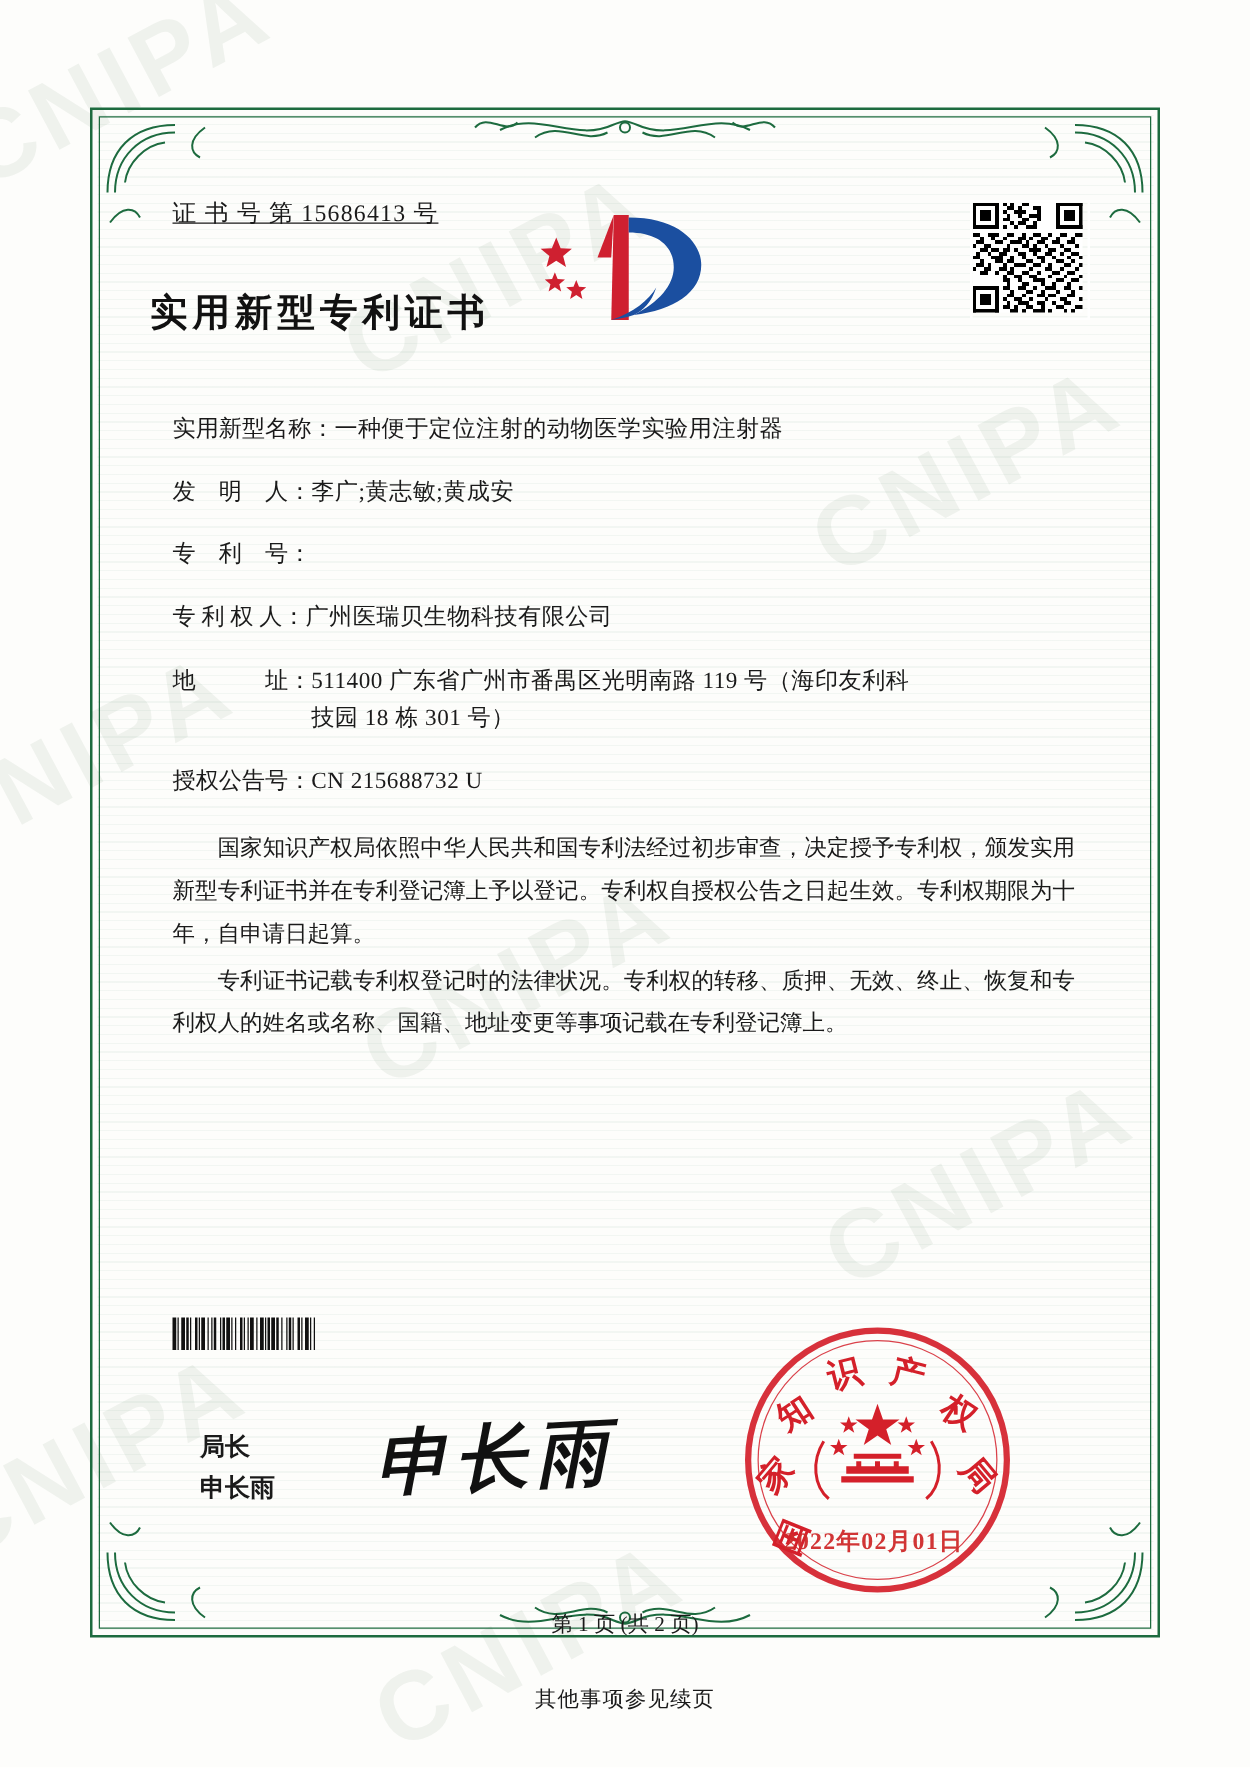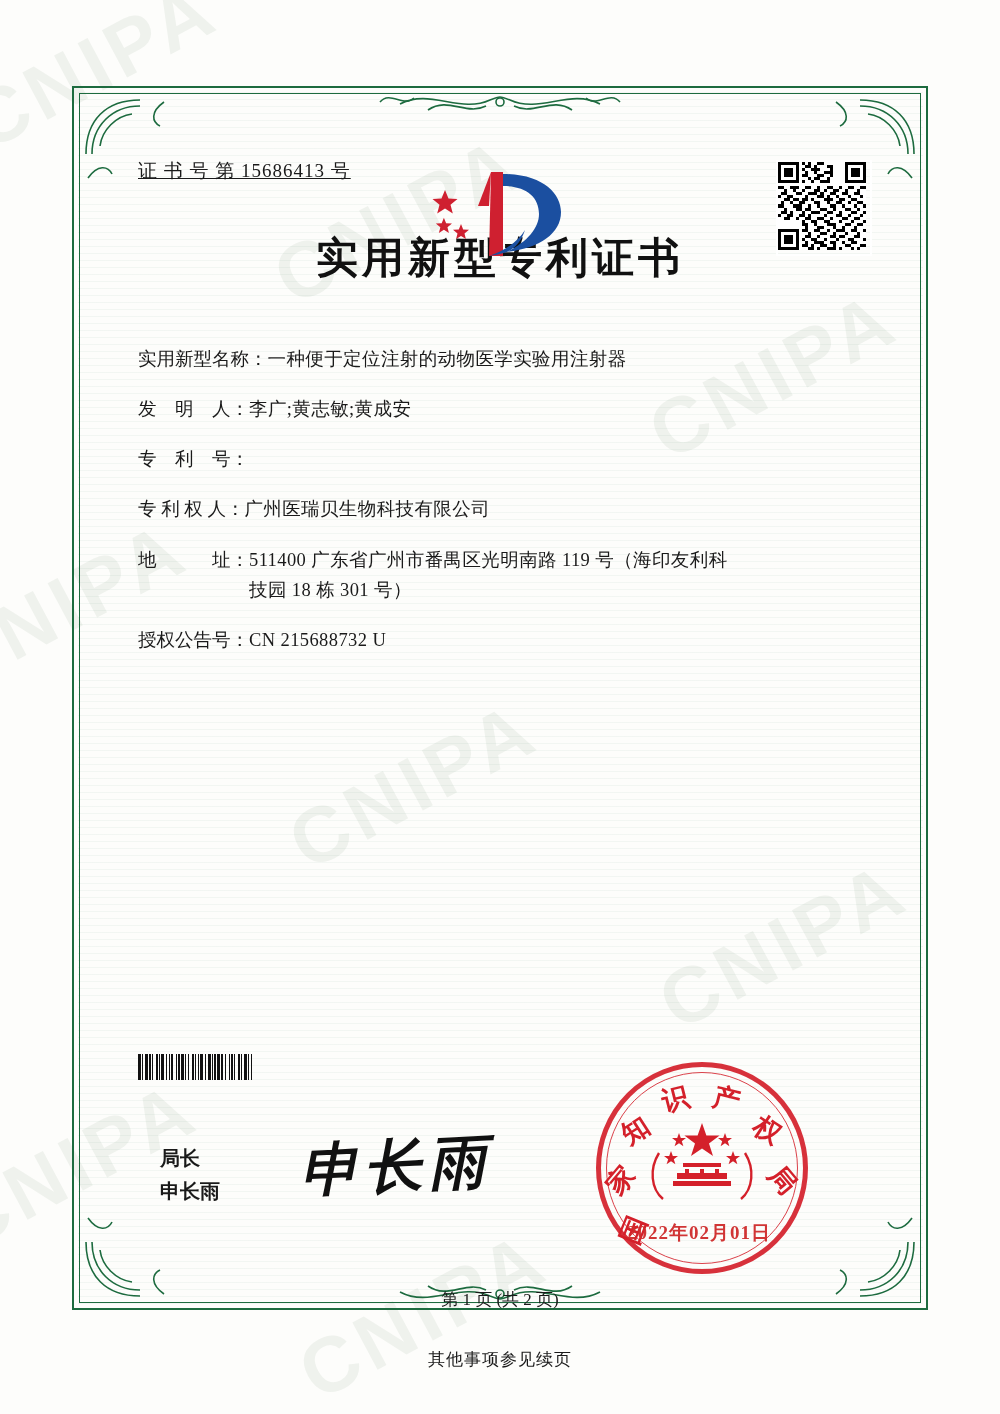--- a/index.html
+++ b/index.html
@@ -94,22 +94,21 @@
   #qr {
     position: absolute;
     right: 8px;
     top: 30px;
     width: 92px;
     height: 92px;
     border: 2px solid #fff;
   }
 
   h1#title {
-    text-align: center;
-    font-size: 42px;
+    font-size: 30px;
     font-weight: 700;
     letter-spacing: 4px;
     margin: 46px 0 0 0;
     color: #111;
   }
 
   .fields {
     margin: 62px 0 0 18px;
     font-size: 18.5px;
     line-height: 1.25;
@@ -558,20 +557,24 @@
         </span>
       </div>
 
       <div class="row-split">
         <div class="right">
           <span class="field-label">授权公告号：</span><span class="field-value">CN 215688732 U</span>
         </div>
       </div>
     </div>
 
+    <div class="paras">
+      <p>国家知识产权局依照中华人民共和国专利法经过初步审查，决定授予专利权，颁发实用新型专利证书并在专利登记簿上予以登记。专利权自授权公告之日起生效。专利权期限为十年，自申请日起算。</p>
+      <p>专利证书记载专利权登记时的法律状况。专利权的转移、质押、无效、终止、恢复和专利权人的姓名或名称、国籍、地址变更等事项记载在专利登记簿上。</p>
+    </div>
   </div>
 
   <div id="barcode"><i style="width:3px"></i><i style="width:1px;background:transparent"></i><i style="width:1px"></i><i style="width:2px;background:transparent"></i><i style="width:3px"></i><i style="width:1px;background:transparent"></i><i style="width:2px"></i><i style="width:1px;background:transparent"></i><i style="width:1px"></i><i style="width:3px;background:transparent"></i><i style="width:2px"></i><i style="width:1px;background:transparent"></i><i style="width:1px"></i><i style="width:1px;background:transparent"></i><i style="width:3px"></i><i style="width:2px;background:transparent"></i><i style="width:1px"></i><i style="width:2px;background:transparent"></i><i style="width:1px"></i><i style="width:1px;background:transparent"></i><i style="width:2px"></i><i style="width:3px;background:transparent"></i><i style="width:1px"></i><i style="width:1px;background:transparent"></i><i style="width:2px"></i><i style="width:1px;background:transparent"></i><i style="width:3px"></i><i style="width:1px;background:transparent"></i><i style="width:1px"></i><i style="width:2px;background:transparent"></i><i style="width:1px"></i><i style="width:3px;background:transparent"></i><i style="width:2px"></i><i style="width:1px;background:transparent"></i><i style="width:1px"></i><i style="width:2px;background:transparent"></i><i style="width:1px"></i><i style="width:1px;background:transparent"></i><i style="width:3px"></i><i style="width:2px;background:transparent"></i><i style="width:1px"></i><i style="width:2px;background:transparent"></i><i style="width:3px"></i><i style="width:1px;background:transparent"></i><i style="width:1px"></i><i style="width:1px;background:transparent"></i><i style="width:2px"></i><i style="width:1px;background:transparent"></i><i style="width:3px"></i><i style="width:1px;background:transparent"></i><i style="width:2px"></i><i style="width:2px;background:transparent"></i><i style="width:1px"></i><i style="width:3px;background:transparent"></i><i style="width:1px"></i><i style="width:1px;background:transparent"></i><i style="width:2px"></i><i style="width:1px;background:transparent"></i><i style="width:1px"></i><i style="width:3px;background:transparent"></i><i style="width:2px"></i><i style="width:1px;background:transparent"></i><i style="width:1px"></i><i style="width:2px;background:transparent"></i><i style="width:3px"></i><i style="width:1px;background:transparent"></i><i style="width:1px"></i><i style="width:2px;background:transparent"></i><i style="width:1px"></i><i style="width:3px;background:transparent"></i></div>
 
   <div id="sig-block">
     <div>局长</div>
     <div>申长雨</div>
   </div>
   <div id="sig-script">申长雨</div>
 

